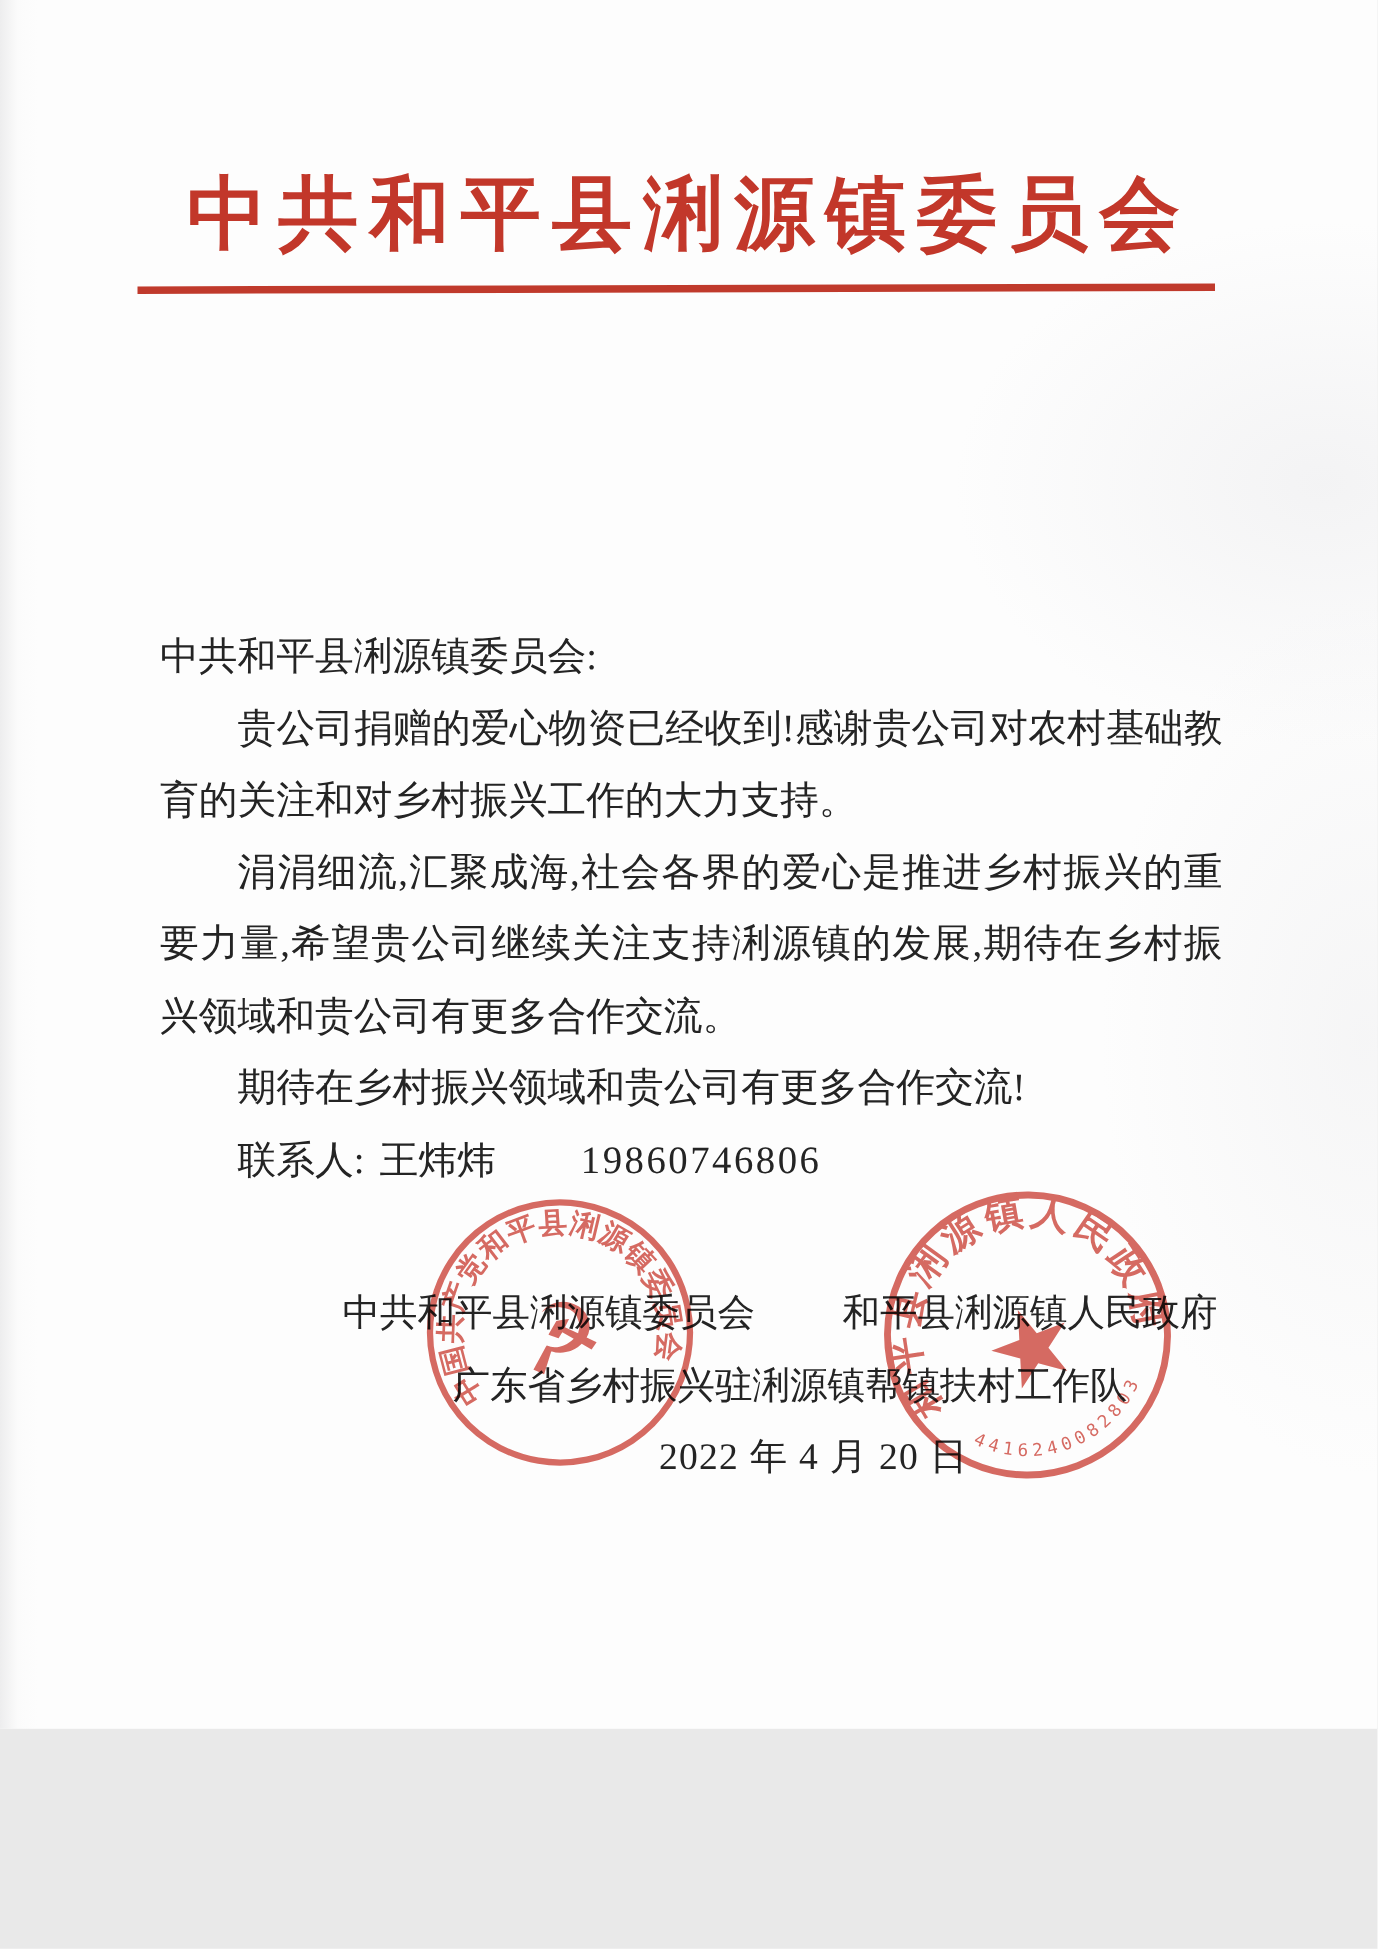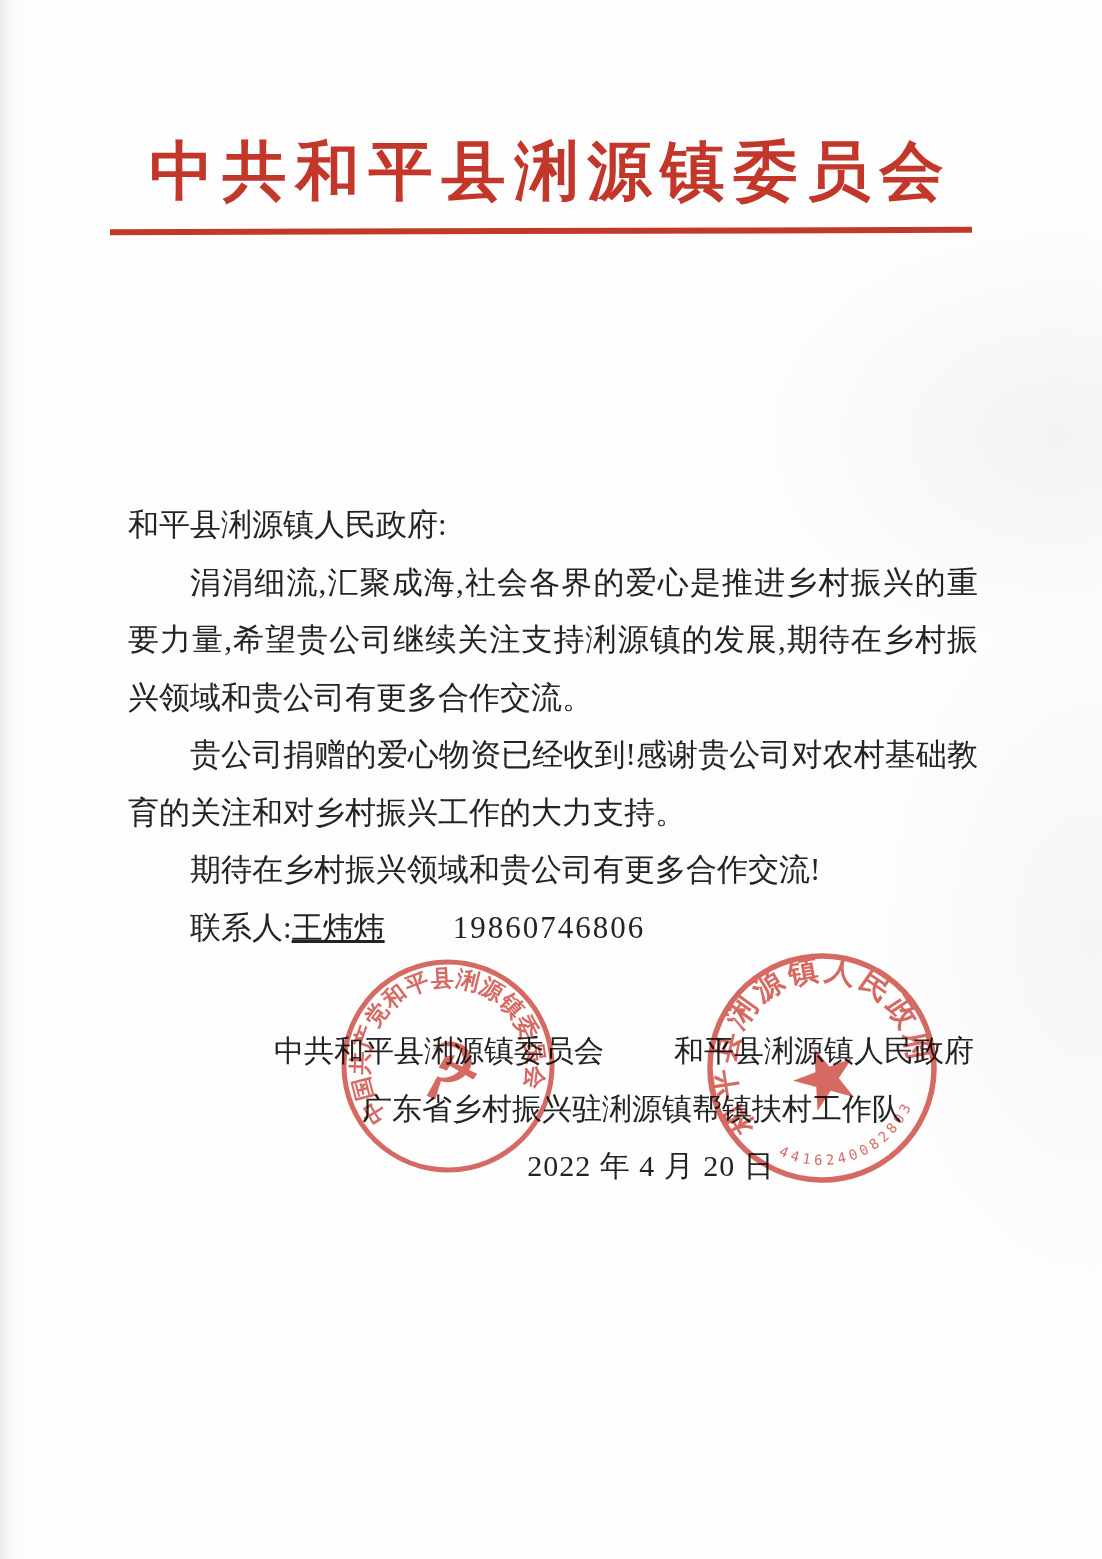--- a/index.html
+++ b/index.html
@@ -1,19 +1,19 @@
 <!DOCTYPE html>
 <html><head>
 <meta charset="utf-8">
 <style>
   * { margin:0; padding:0; box-sizing:border-box; }
   html,body { background:#e9e9e9; }
   .page {
     position:relative;
-    width:1102px; height:1559px;
+    width:1102px; height:1383px;
     margin:0 auto;
     background:
       radial-gradient(420px 300px at 96% 28%, rgba(225,225,228,.35), rgba(255,255,255,0) 70%),
       radial-gradient(300px 500px at 99% 60%, rgba(228,228,230,.3), rgba(255,255,255,0) 70%),
       linear-gradient(90deg, #ededee 0px, #fbfbfb 14px, #fdfdfd 30px),
       #fdfdfd;
     font-family:"Liberation Serif","DejaVu Serif",serif;
     color:#1c1c1c;
     overflow:hidden;
   }
@@ -41,21 +41,21 @@
   .body-block {
     position:absolute; top:496px; left:128px;
     width:850px;
     font-size:31px;
     line-height:57.5px;
     text-align:justify;
     color:#242424;
   }
   .body-block p { margin:0; text-indent:2em; }
   .body-block p.salutation { text-indent:0; }
-  .contact-name { margin-left:0;text-decoration:underline; }
+  .contact-name { margin-left:12px; }
   .contact-phone { margin-left:68px; letter-spacing:2px; }
   .signature {
     position:absolute; top:1022px; left:0; width:100%;
     font-size:30px; line-height:57.5px;
     color:#242424;
     white-space:nowrap;
   }
   .sig-row1 {
     display:flex; justify-content:center; gap:70px;
     transform:translateX(73px);
@@ -77,23 +77,23 @@
 </head>
 <body>
 
 <div class="page">
 
   <div class="letterhead">中共和平县浰源镇委员会</div>
   <div class="red-rule"></div>
 
 
   <div class="body-block">
-    <p class="salutation">和平县浰源镇人民政府:</p>
+    <p class="salutation">中共和平县浰源镇委员会:</p>
+    <p>贵公司捐赠的爱心物资已经收到!感谢贵公司对农村基础教育的关注和对乡村振兴工作的大力支持。</p>
     <p>涓涓细流,汇聚成海,社会各界的爱心是推进乡村振兴的重要力量,希望贵公司继续关注支持浰源镇的发展,期待在乡村振兴领域和贵公司有更多合作交流。</p>
-    <p>贵公司捐赠的爱心物资已经收到!感谢贵公司对农村基础教育的关注和对乡村振兴工作的大力支持。</p>
     <p>期待在乡村振兴领域和贵公司有更多合作交流!</p>
     <p><span>联系人:</span><span class="contact-name">王炜炜</span><span class="contact-phone">19860746806</span></p>
   </div>
 
   <div class="signature">
     <div class="sig-row1">
       <span>中共和平县浰源镇委员会</span>
       <span>和平县浰源镇人民政府</span>
     </div>
     <div class="sig-row2">广东省乡村振兴驻浰源镇帮镇扶村工作队</div>

